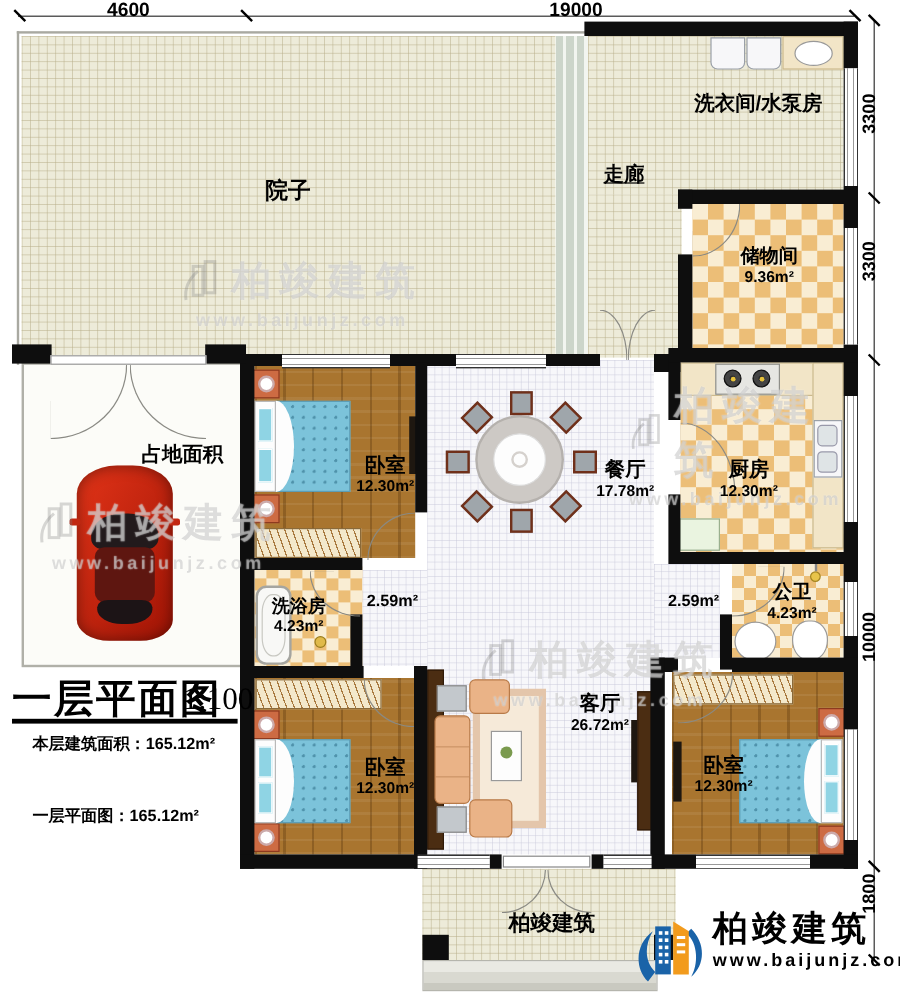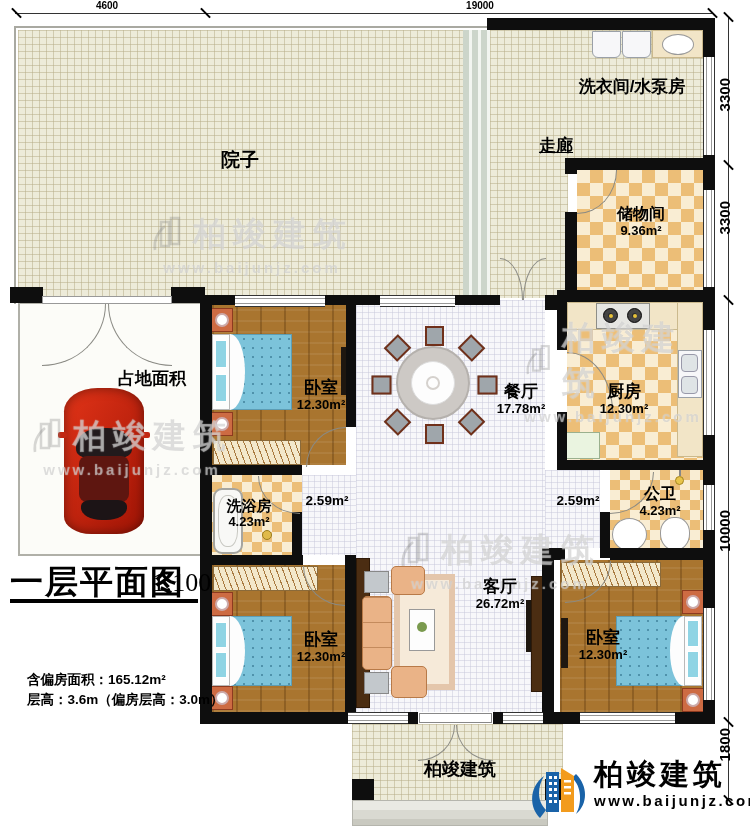--- a/index.html
+++ b/index.html
@@ -29,21 +29,21 @@
   .winv{background:linear-gradient(to right,#333 0 1px,#fff 1px 3px,#999 3px 4px,#fff 4px 8px,#999 8px 9px,#fff 9px 11px,#333 11px 12px);}
   .c-tl{border-right:1.4px solid #8a8a84;border-bottom:1.4px solid #8a8a84;border-radius:0 0 100% 0;}
   .c-tr{border-left:1.4px solid #8a8a84;border-bottom:1.4px solid #8a8a84;border-radius:0 0 0 100%;}
   .c-bl{border-top:1.4px solid #8a8a84;border-right:1.4px solid #8a8a84;border-radius:0 100% 0 0;}
   .c-br{border-top:1.4px solid #8a8a84;border-left:1.4px solid #8a8a84;border-radius:100% 0 0 0;}
   
   .rlabel{position:absolute;display:flex;flex-direction:column;align-items:center;gap:1px;
           transform:translateX(-50%);white-space:nowrap;z-index:40;}
   .rname{font-weight:bold;font-size:17px;line-height:1.05;}
   .rarea{font-weight:bold;font-size:13px;line-height:1.05;}
-  .dimt{position:absolute;font-weight:bold;font-size:10px;transform:translateX(-50%);z-index:40;}
+  .dimt{position:absolute;font-weight:bold;font-size:16px;transform:translateX(-50%);z-index:40;}
   .dimr{position:absolute;font-weight:bold;font-size:15px;writing-mode:vertical-rl;transform:rotate(180deg);z-index:40;}
   .dline{background:#333;}
   .tick{position:absolute;width:13px;height:2px;background:#000;transform:rotate(45deg);z-index:41;}
   
   .bedM{background-color:#7cc3da;border:1px solid #5d9db4;
     background-image:radial-gradient(circle at 4px 4px,#4f92ab 1.2px,transparent 1.4px);background-size:9px 9px;}
   .bedH{background:#fdfdfd;border:1px solid #b9b9b9;}
   .pillow{background:#8fd4e4;border:1px solid #fff;}
   .ns{background:#cd6b43;border:1px solid #8d3a1f;display:flex;align-items:center;justify-content:center;}
   .ns::after{content:"";width:10px;height:10px;border-radius:50%;background:#fff;border:2px solid #caa;}
@@ -266,21 +266,21 @@
   <div class="a c-tl" style="left:565px;top:561px;width:46px;height:42px;z-index:32;"></div>
   <div class="a c-tl" style="left:418px;top:725px;width:37px;height:36px;z-index:32;"></div>
   <div class="a c-tr" style="left:456px;top:725px;width:37px;height:36px;z-index:32;"></div>
 
   <div class="rlabel" style="left:240px;top:150px;">
       <span class="rname" style="font-size:19px;">院子</span>
     </div>
   <div class="rlabel" style="left:632px;top:78px;">
       <span class="rname">洗衣间/水泵房</span>
     </div>
-  <div class="rlabel" style="left:556px;top:137px;text-decoration:underline;">
+  <div class="rlabel" style="left:520px;top:137px;text-decoration:underline;">
       <span class="rname">走廊</span>
     </div>
   <div class="rlabel" style="left:641px;top:206px;">
     <span class="rname" style="font-size:16px;">储物间</span>
     <span class="rarea">9.36m²</span>
     </div>
   <div class="rlabel" style="left:152px;top:370px;">
       <span class="rname">占地面积</span>
     </div>
   <div class="rlabel" style="left:321px;top:379px;">
@@ -374,22 +374,22 @@
           </g>
         </svg>
       <span class="wmname">柏竣建筑</span>
       </div>
     <span class="wmurl">www.baijunjz.com</span>
   </div>
 
   <div class="tb-title" style="left:10px;top:560px;">一层平面图</div>
   <div class="tb-scale" style="left:152px;top:568px;">1:100</div>
   <div class="a" style="left:10px;top:599px;width:188px;height:4px;background:#000;z-index:40;"></div>
-  <div class="tb-line" style="left:27px;top:671px;">含偏房面积：165.12m²</div>
-  <div class="tb-line" style="left:27px;top:691px;">层高：3.6m（偏房层高：3.0m）</div>
+  <div class="tb-line" style="left:27px;top:611px;">本层建筑面积：165.12m²</div>
+  <div class="tb-line" style="left:27px;top:671px;">一层平面图：165.12m²</div>
 
   <div class="logo" style="left:530px;top:760px;">
     <svg width="58" height="64" viewBox="0 0 58 64">
       <path d="M10 58 C-2 46 0 26 14 16 C8 26 6 40 16 50 Z" fill="#1a63a8"></path>
       <path d="M46 14 C58 26 58 44 46 54 C52 44 52 26 42 18 Z" fill="#1a63a8"></path>
       <rect x="16" y="12" width="13" height="40" fill="#1a63a8"></rect>
       <g fill="#fff">
           <rect x="19" y="16" width="3" height="3"></rect>
           <rect x="24" y="16" width="3" height="3"></rect>
           <rect x="19" y="22" width="3" height="3"></rect>

